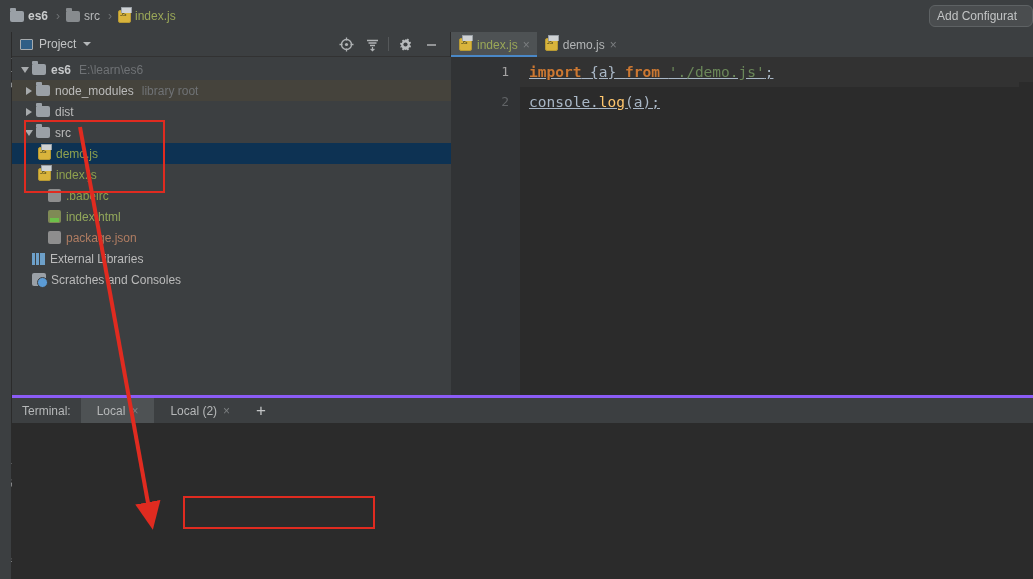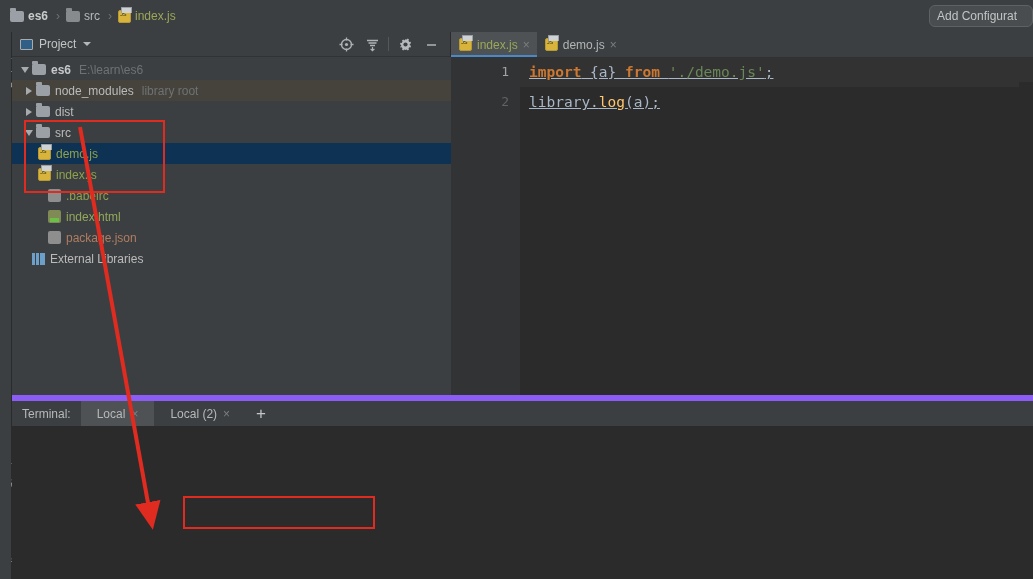--- a/index.html
+++ b/index.html
@@ -137,21 +137,21 @@
   .cline.cur{ background:#323232; }
   .kw{ color:#cc7832; font-weight:bold; }
   .str{ color:#6a8759; }
   .fn{ color:#ffc66d; }
   .pl{ color:#a9b7c6; }
   .editor-right{ position:absolute; right:0; top:25px; width:14px; height:338px; background:#2b2b2b; }
 
   
   .terminal{
     position:absolute; left:12px; top:395px; width:1021px; height:184px; background:#2b2b2b;
-    border-top:6px solid #8b5cf6;
+    border-top:3px solid #8b5cf6;
   }
   .term-tabs{ height:25px; background:#3c3f41; display:flex; align-items:center; padding-left:5px; }
   .term-label{ font-size:12px; color:#b6b8b9; padding:0 10px 0 5px; }
   .tt{ height:25px; display:flex; align-items:center; gap:6px; padding:0 16px; font-size:12px; color:#b6b8b9; }
   .tt.active{ background:#4e5254; }
   .tt-x{ color:#7c7f81; font-size:12px; }
   .tt-plus{ color:#c3c5c6; font-size:17px; padding:0 10px; line-height:1; }
   .term-body{ position:absolute; left:0; top:25px; width:1021px; height:159px; background:#2b2b2b;
       padding:12px 0 0 14px; }
   .tline{ font-family:"DejaVu Sans Mono", monospace; font-size:14.5px; color:#d4d4d4;
@@ -289,20 +289,24 @@
       <div class="row ind1" style="padding-left:36px">
         <span class="ic json-ic"></span>
         <span class="lbl salmon">package.json</span>
       </div>
 
       <div class="row" style="padding-left:20px">
         <span class="ic lib-ic"></span>
         <span class="lbl">External Libraries</span>
       </div>
 
+      <div class="row" style="padding-left:20px">
+        <span class="ic scratch-ic"></span>
+        <span class="lbl">Scratches and Consoles</span>
+      </div>
     </div>
   </div>
 
   <div class="editor">
     <div class="tabs">
       <div class="tab active">
         <span class="ic js-ic"></span>
         <span class="tab-label">index.js</span>
         <span class="tab-x">×</span>
       </div>
@@ -314,21 +318,21 @@
       <div class="tabs-rest"></div>
     </div>
 
     <div class="code-area">
       <div class="gutter">
         <div class="ln cur">1</div>
         <div class="ln">2</div>
       </div>
       <div class="code-lines">
         <div class="cline cur"><span class="kw">import</span><span class="pl"> {a} </span><span class="kw">from</span><span class="pl"> </span><span class="str">'./demo.js'</span><span class="pl">;</span></div>
-        <div class="cline"><span class="pl">library.</span><span class="fn">log</span><span class="pl">(a);</span></div>
+        <div class="cline"><span class="pl">console.</span><span class="fn">log</span><span class="pl">(a);</span></div>
       </div>
       <div class="editor-right"></div>
     </div>
   </div>
 
   <div class="terminal">
     <div class="term-tabs">
       <span class="term-label">Terminal:</span>
       <div class="tt active">
         <span>Local</span>

